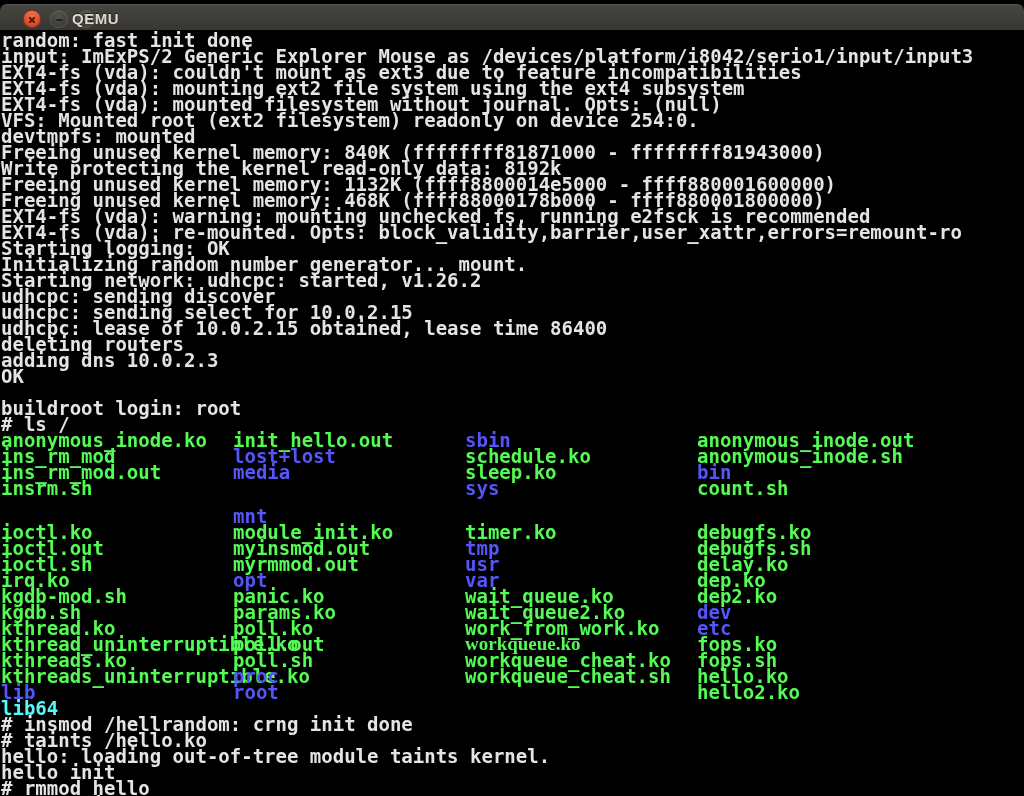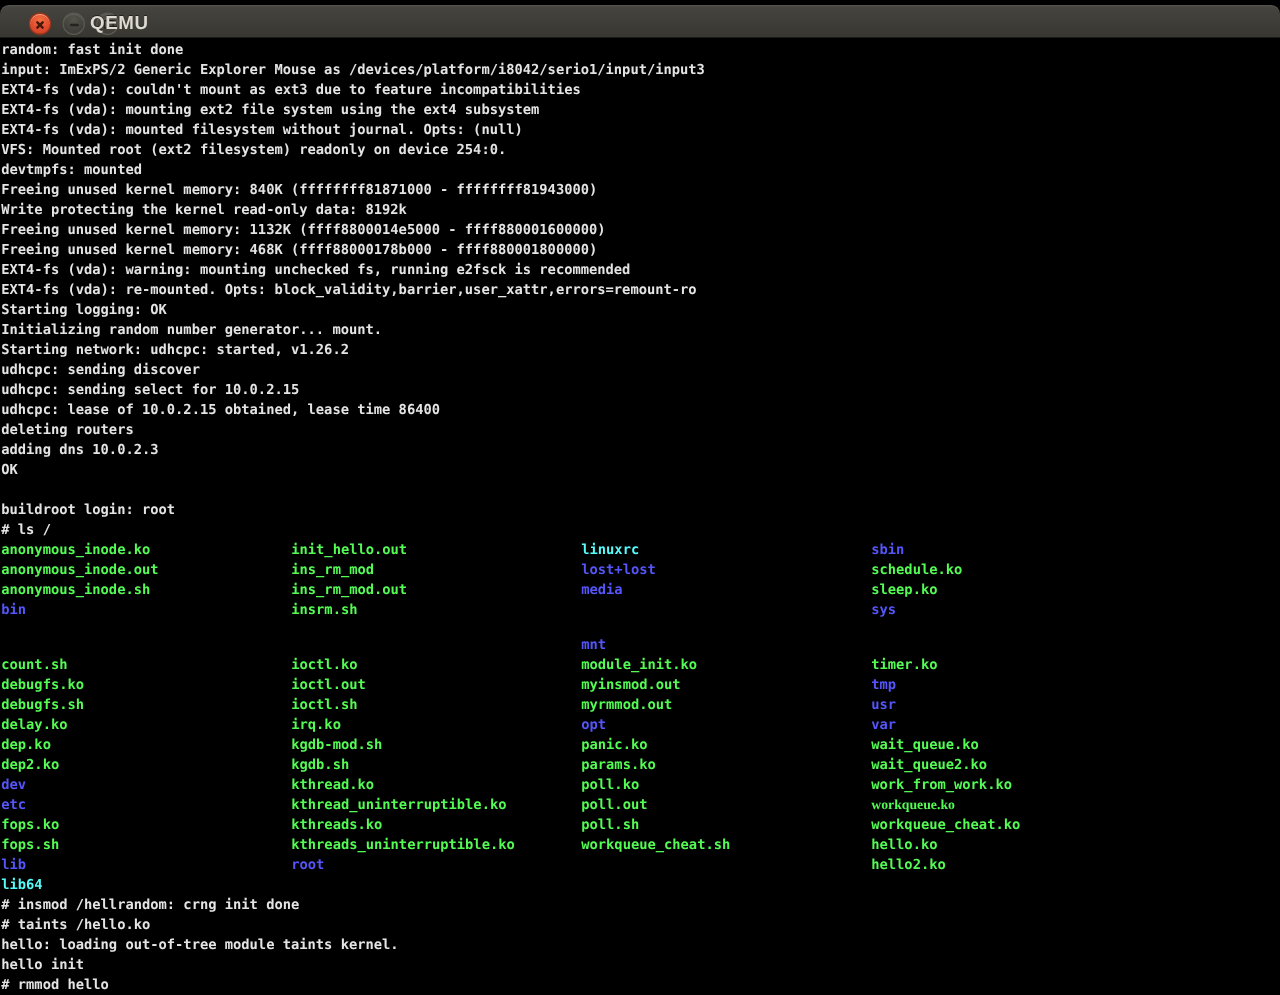--- a/index.html
+++ b/index.html
@@ -55,21 +55,21 @@
     text-shadow:0 -1px 0 rgba(0,0,0,.5);
     letter-spacing:.5px;
   }
 
   
   .terminal{
     position:absolute;top:30px;left:0;width:1024px;height:766px;
     background:var(--bg,#000);
     color:var(--fg,#e4e4e4);
     font-family:"DejaVu Sans Mono",monospace;
-    font-size:11px;font-weight:bold;
+    font-size:19px;font-weight:bold;
     padding:2px 0 0 1px;box-sizing:border-box;
     overflow:hidden;cursor:text;
   }
   .tline{height:16px;line-height:16px;white-space:pre;}
   #ls-grid{display:grid;grid-template-columns:repeat(4,232px);}
   .lcell{height:16px;line-height:16px;white-space:pre;}
   .prompt-line{position:relative;}
   .cursor{position:absolute;left:16px;top:5px;width:8px;height:11px;
           background:var(--fg,#e4e4e4);}
 </style>
@@ -115,21 +115,20 @@
         <div class="tline">deleting routers</div>
         <div class="tline">adding dns 10.0.2.3</div>
         <div class="tline">OK</div>
         <div class="tline"></div>
         <div class="tline">buildroot login: root</div>
         <div class="tline"># ls /</div>
       </div>
     <div id="ls-grid">
         <div class="lcell" style="color: var(--green);">anonymous_inode.ko</div>
         <div class="lcell" style="color: var(--green);">init_hello.out</div>
-        <div class="lcell" style="color: var(--cyan);">linuxrc</div>
         <div class="lcell" style="color: var(--blue);">sbin</div>
         <div class="lcell" style="color: var(--green);">anonymous_inode.out</div>
         <div class="lcell" style="color: var(--green);">ins_rm_mod</div>
         <div class="lcell" style="color: var(--blue);">lost+lost</div>
         <div class="lcell" style="color: var(--green);">schedule.ko</div>
         <div class="lcell" style="color: var(--green);">anonymous_inode.sh</div>
         <div class="lcell" style="color: var(--green);">ins_rm_mod.out</div>
         <div class="lcell" style="color: var(--blue);">media</div>
         <div class="lcell" style="color: var(--green);">sleep.ko</div>
         <div class="lcell" style="color: var(--blue);">bin</div>
@@ -167,20 +166,21 @@
         <div class="lcell" style="color: var(--blue);">etc</div>
         <div class="lcell" style="color: var(--green);">kthread_uninterruptible.ko</div>
         <div class="lcell" style="color: var(--green);">poll.out</div>
         <div class="lcell" style="color: var(--green); font-family: Liberation Serif, serif;">workqueue.ko</div>
         <div class="lcell" style="color: var(--green);">fops.ko</div>
         <div class="lcell" style="color: var(--green);">kthreads.ko</div>
         <div class="lcell" style="color: var(--green);">poll.sh</div>
         <div class="lcell" style="color: var(--green);">workqueue_cheat.ko</div>
         <div class="lcell" style="color: var(--green);">fops.sh</div>
         <div class="lcell" style="color: var(--green);">kthreads_uninterruptible.ko</div>
+        <div class="lcell" style="color: var(--blue);">proc</div>
         <div class="lcell" style="color: var(--green);">workqueue_cheat.sh</div>
         <div class="lcell" style="color: var(--green);">hello.ko</div>
         <div class="lcell" style="color: var(--blue);">lib</div>
         <div class="lcell" style="color: var(--blue);">root</div>
         <div class="lcell"></div>
         <div class="lcell" style="color: var(--green);">hello2.ko</div>
         <div class="lcell" style="color: var(--cyan);">lib64</div>
         <div class="lcell"></div>
       </div>
     <div id="tail-lines">

